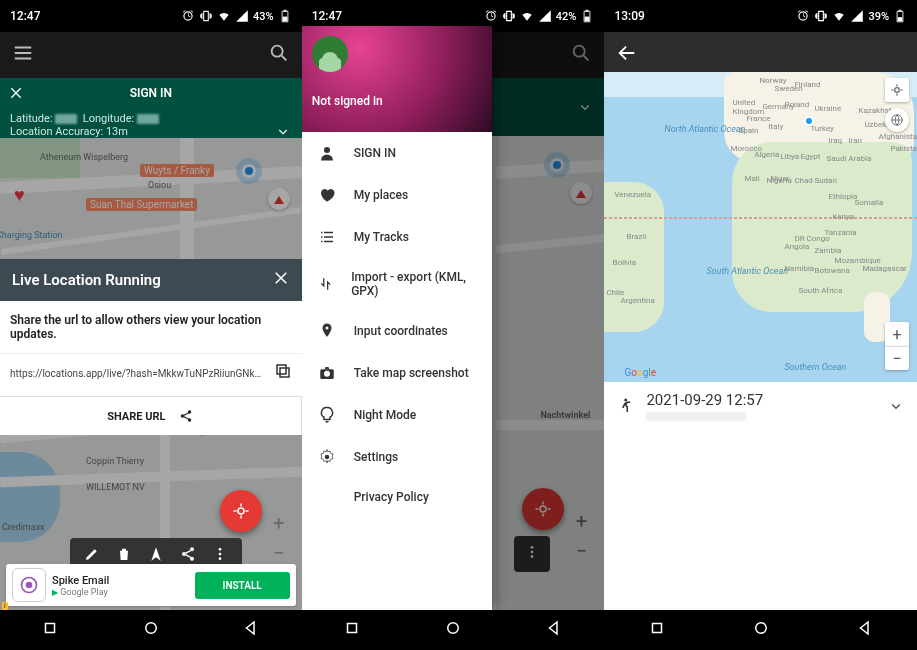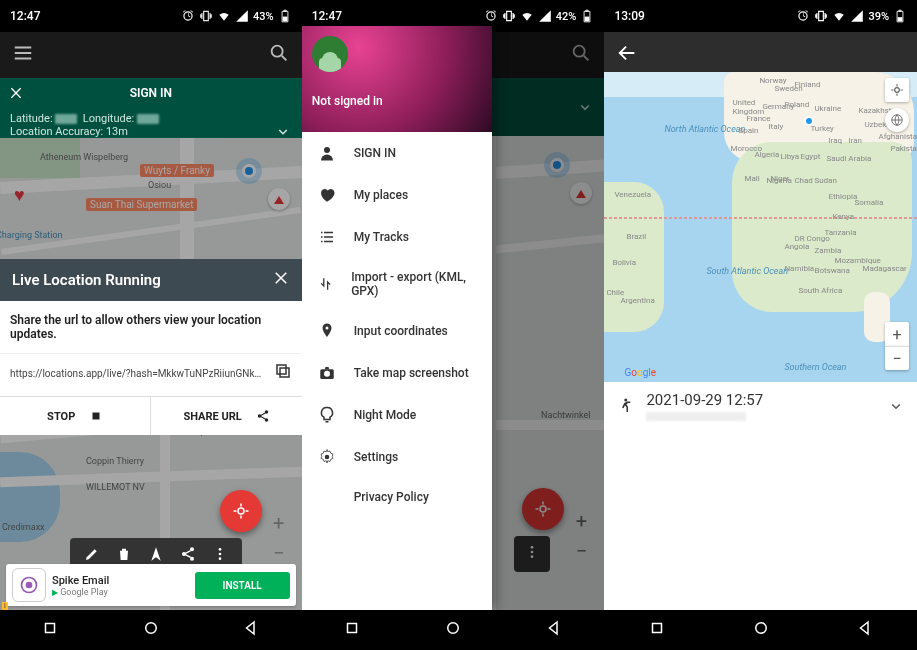--- a/index.html
+++ b/index.html
@@ -195,26 +195,20 @@
     <div class="live-body">Share the url to allow others view your location updates.</div>
     <div class="live-url">
       <span class="url-text">https://locations.app/live/?hash=MkkwTuNPzRiiunGNkZw</span>
       <span><svg viewBox="0 0 24 24">
               <rect x="8" y="8" width="12" height="12" fill="none" stroke="#333" stroke-width="2"></rect>
               <rect x="4" y="4" width="12" height="12" fill="none" stroke="#333" stroke-width="2"></rect>
             </svg></span>
     </div>
     <div class="live-actions">
       <div>
-            <span>STOP</span>
-            <svg viewBox="0 0 24 24">
-              <rect x="6" y="6" width="12" height="12"></rect>
-            </svg>
-          </div>
-      <div>
             <span>SHARE URL</span>
             <svg viewBox="0 0 24 24">
               <circle cx="18" cy="5" r="3"></circle>
               <circle cx="6" cy="12" r="3"></circle>
               <circle cx="18" cy="19" r="3"></circle>
               <path d="M8 11l8-4M8 13l8 4" stroke="#222" stroke-width="2"></path>
             </svg>
           </div>
     </div>
   </div>
@@ -325,21 +319,21 @@
     <svg viewBox="0 0 24 24">
           <path d="M7 10l5 5 5-5" fill="none" stroke="#cfe8e0" stroke-width="2"></path>
         </svg>
   </div>
 
   <div class="p2-map">
     <div class="road" style="left:0;top:40px;right:0;height:12px;transform:rotate(-4deg);"></div>
     <div class="road" style="left:0;top:120px;right:0;height:8px;transform:rotate(-6deg);"></div>
     <div class="road" style="left:0;top:290px;right:0;height:10px;"></div>
     <div class="road" style="left:180px;top:0;width:14px;bottom:0;"></div>
-    <div class="poi-lbl" style="right:14px;top:280px;">Nachtwinkel</div>
+    <div class="poi-lbl" style="right:14px;top:280px;font-weight:bold;">Nachtwinkel</div>
     <div class="dot-blue" style="right:40px;top:28px;"></div>
     <div class="compass-btn" style="right:12px;top:52px;"></div>
     <div class="fab" style="right:40px;top:358px;">
           <svg viewBox="0 0 24 24">
             <circle cx="12" cy="12" r="4" fill="none" stroke="#fff" stroke-width="2"></circle>
             <path d="M12 2v4M12 18v4M2 12h4M18 12h4" stroke="#fff" stroke-width="2"></path>
           </svg>
         </div>
     <div class="zoom" style="right:10px;top:378px;">+</div>
     <div class="zoom" style="right:10px;top:408px;">−</div>

